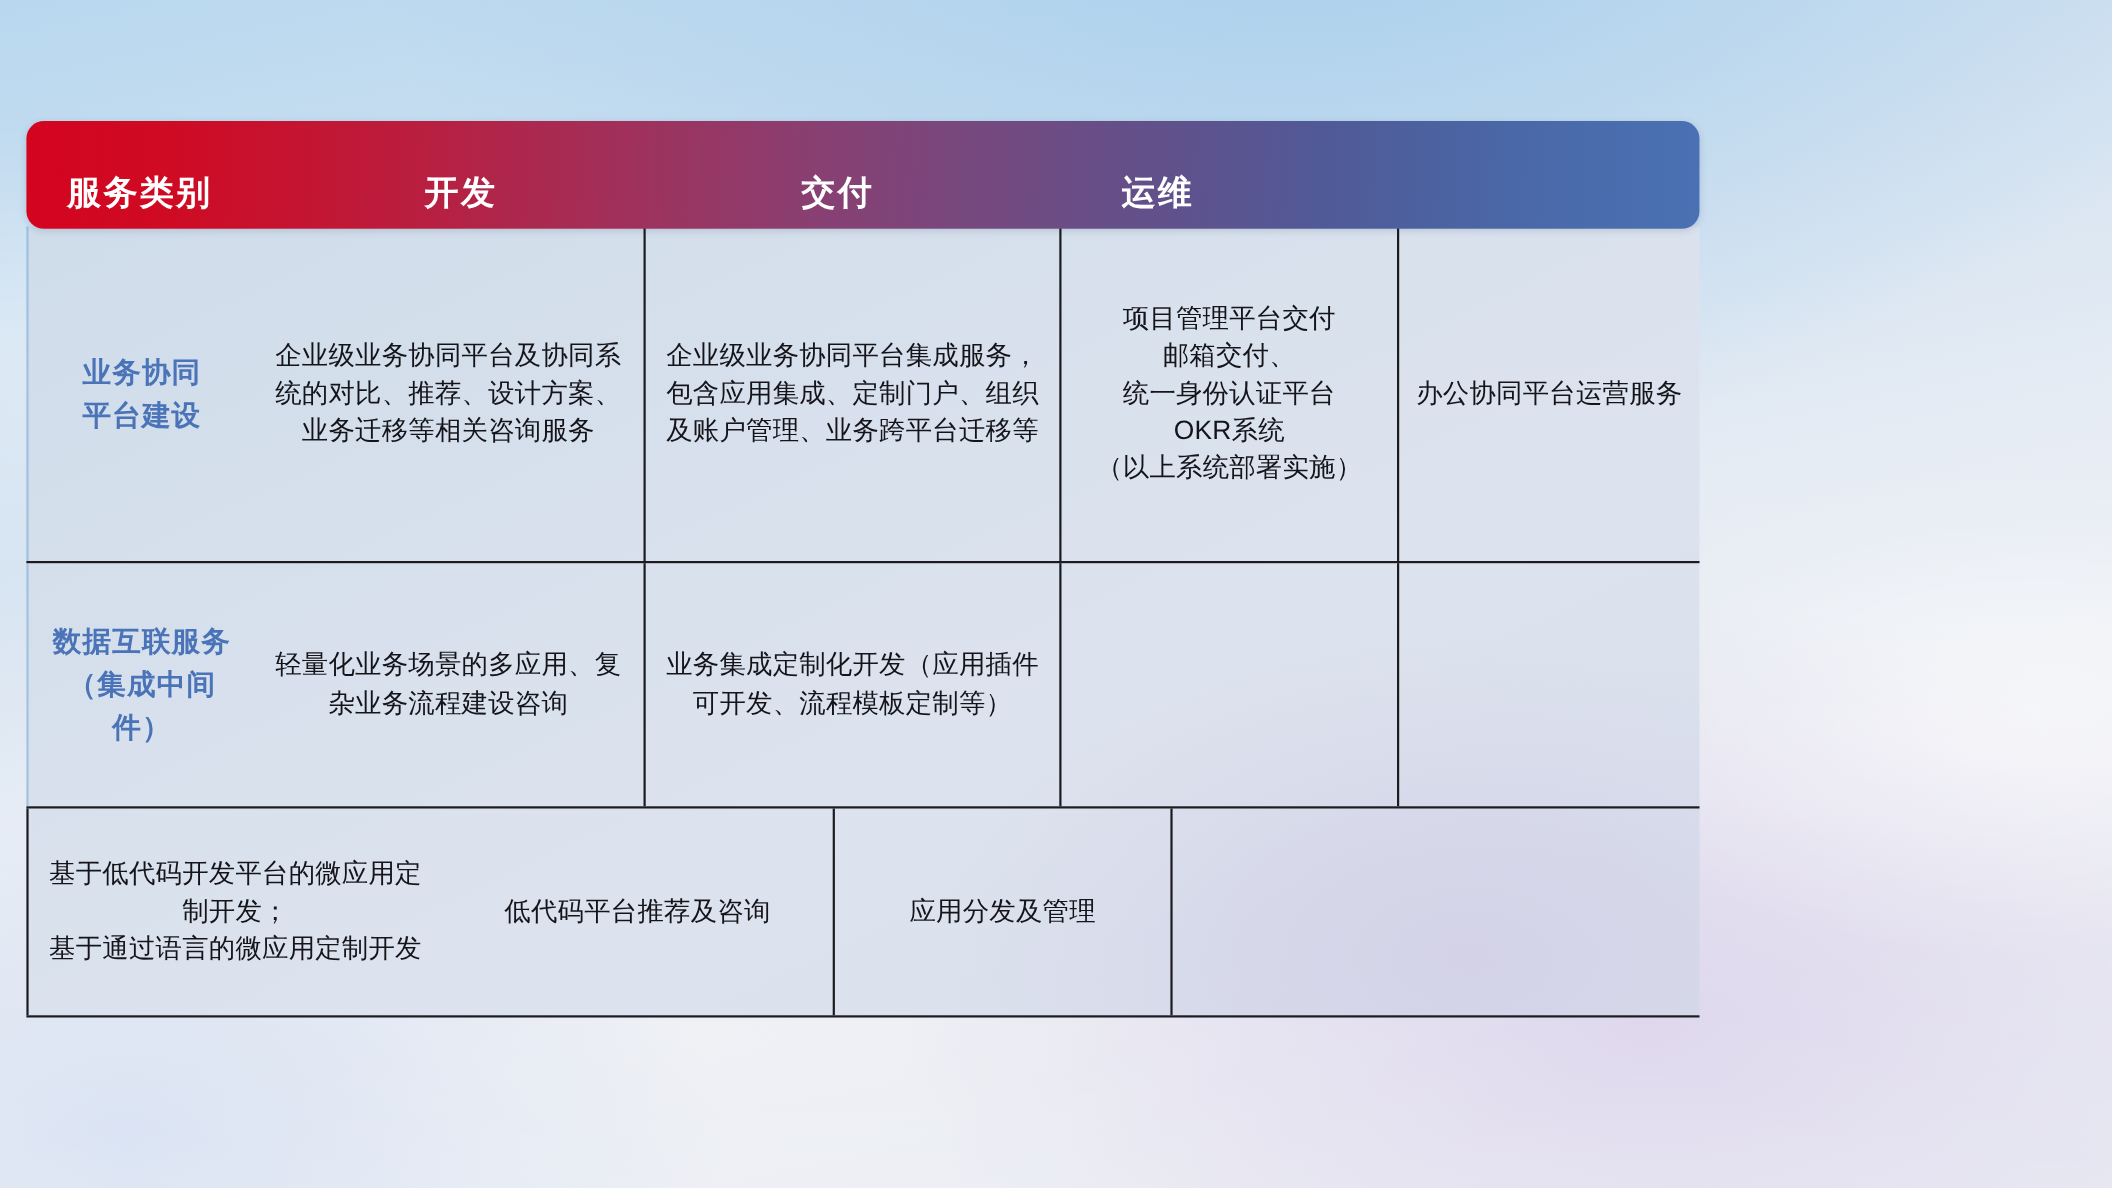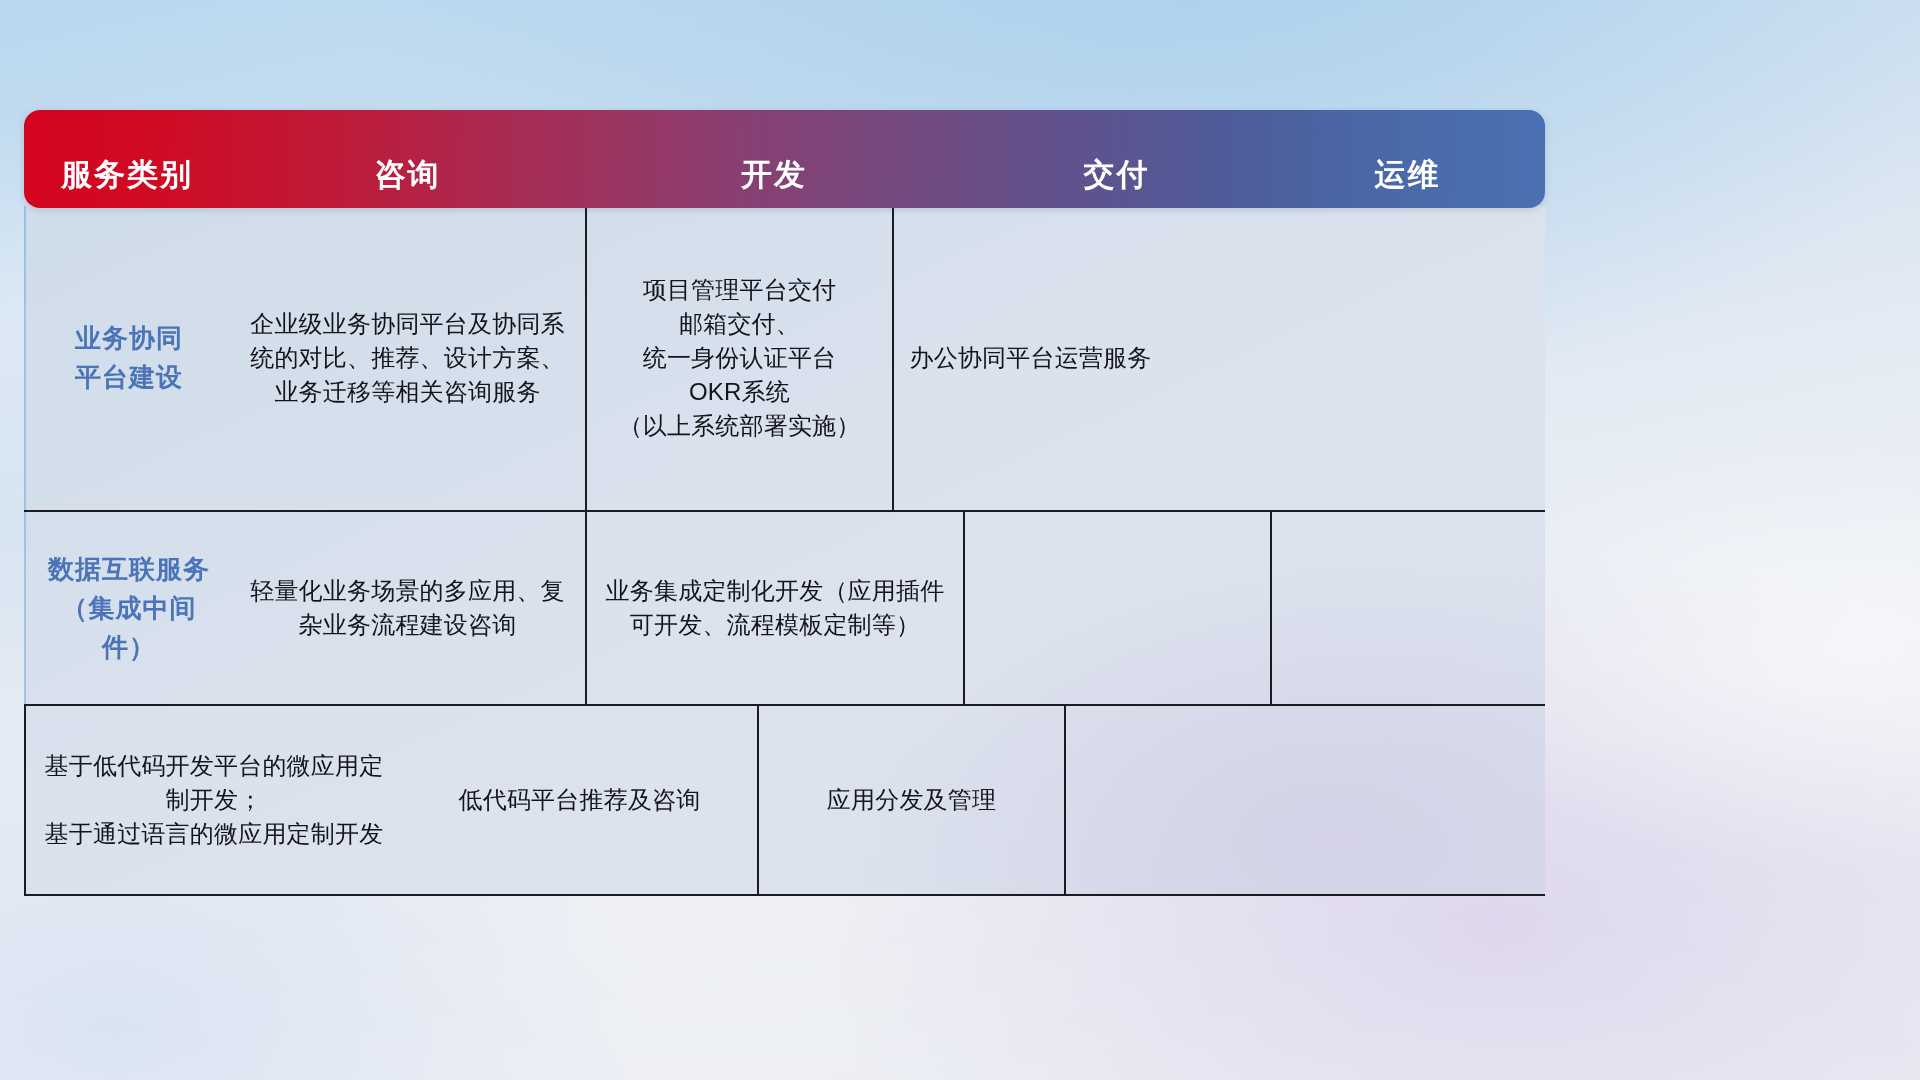--- a/index.html
+++ b/index.html
@@ -83,21 +83,21 @@
     position: relative;
     margin-top: -2px;
   }
 
   .data-row {
     display: flex;
     border-bottom: 2px solid #1b1b20;
     position: relative;
   }
   .data-row.r1 { height: 306px; }
-  .data-row.r2 { height: 194px; }
+  .data-row.r2 { height: 223px; }
   .data-row.r3 { height: 190px; border-bottom: 2px solid #1b1b20; }
 
   .cell {
     display: flex;
     align-items: center;
     justify-content: center;
     text-align: center;
     padding: 6px 14px;
     font-size: 24px;
     line-height: 1.42;
@@ -137,43 +137,43 @@
 
 <div id="bg-base"></div>
 <div id="bg-sheen"></div>
 
 <div id="table-wrap">
 
   <div class="head-row">
     <div class="head-cell c0">
       <span>服务类别</span>
     </div>
-    <div class="head-cell c1">
-      <span>咨询</span>
-    </div>
     <div class="head-cell c2">
       <span>开发</span>
     </div>
     <div class="head-cell c3">
       <span>交付</span>
     </div>
     <div class="head-cell c4">
       <span>运维</span>
     </div>
   </div>
 
   <div class="body-rows">
 
     <div class="data-row r1">
       <div class="cell rowlabel c0">
         <span class="cell-text">业务协同
 平台建设</span>
       </div>
       <div class="cell c1">
         <span class="cell-text">企业级业务协同平台及协同系统的对比、推荐、设计方案、业务迁移等相关咨询服务</span>
+      </div>
+      <div class="cell divider c2">
+        <span class="cell-text">企业级业务协同平台集成服务，包含应用集成、定制门户、组织及账户管理、业务跨平台迁移等</span>
       </div>
       <div class="cell divider c3">
         <span class="cell-text">项目管理平台交付
 邮箱交付、
 统一身份认证平台
 OKR系统
 （以上系统部署实施）</span>
       </div>
       <div class="cell divider c4">
         <span class="cell-text">办公协同平台运营服务</span>

